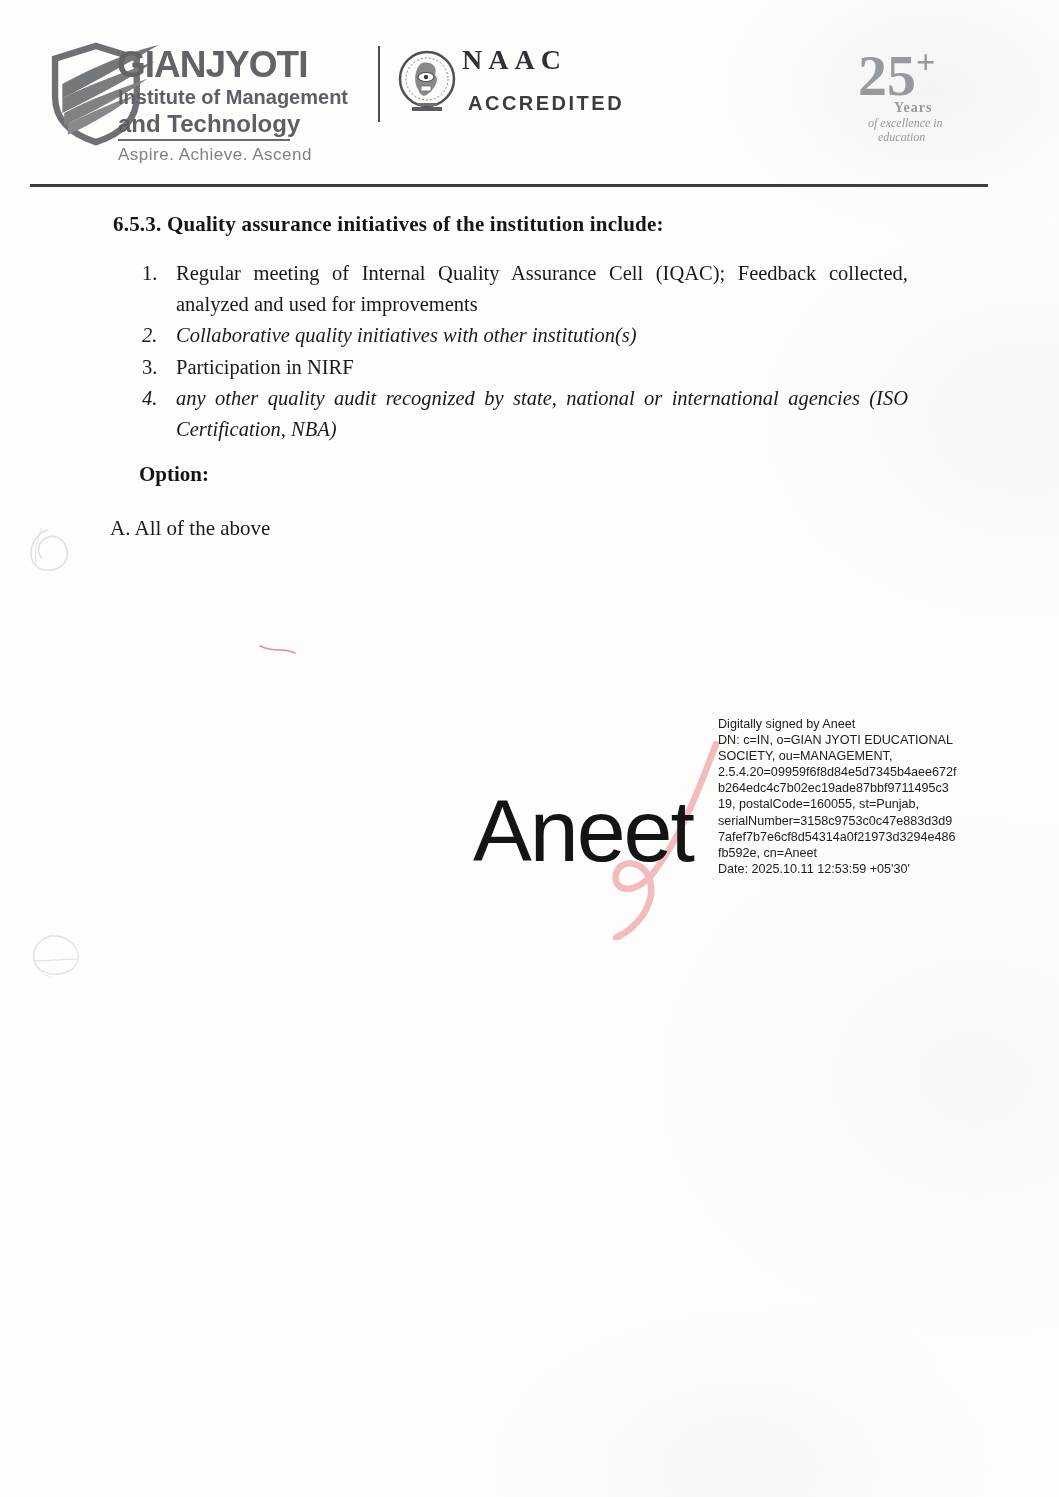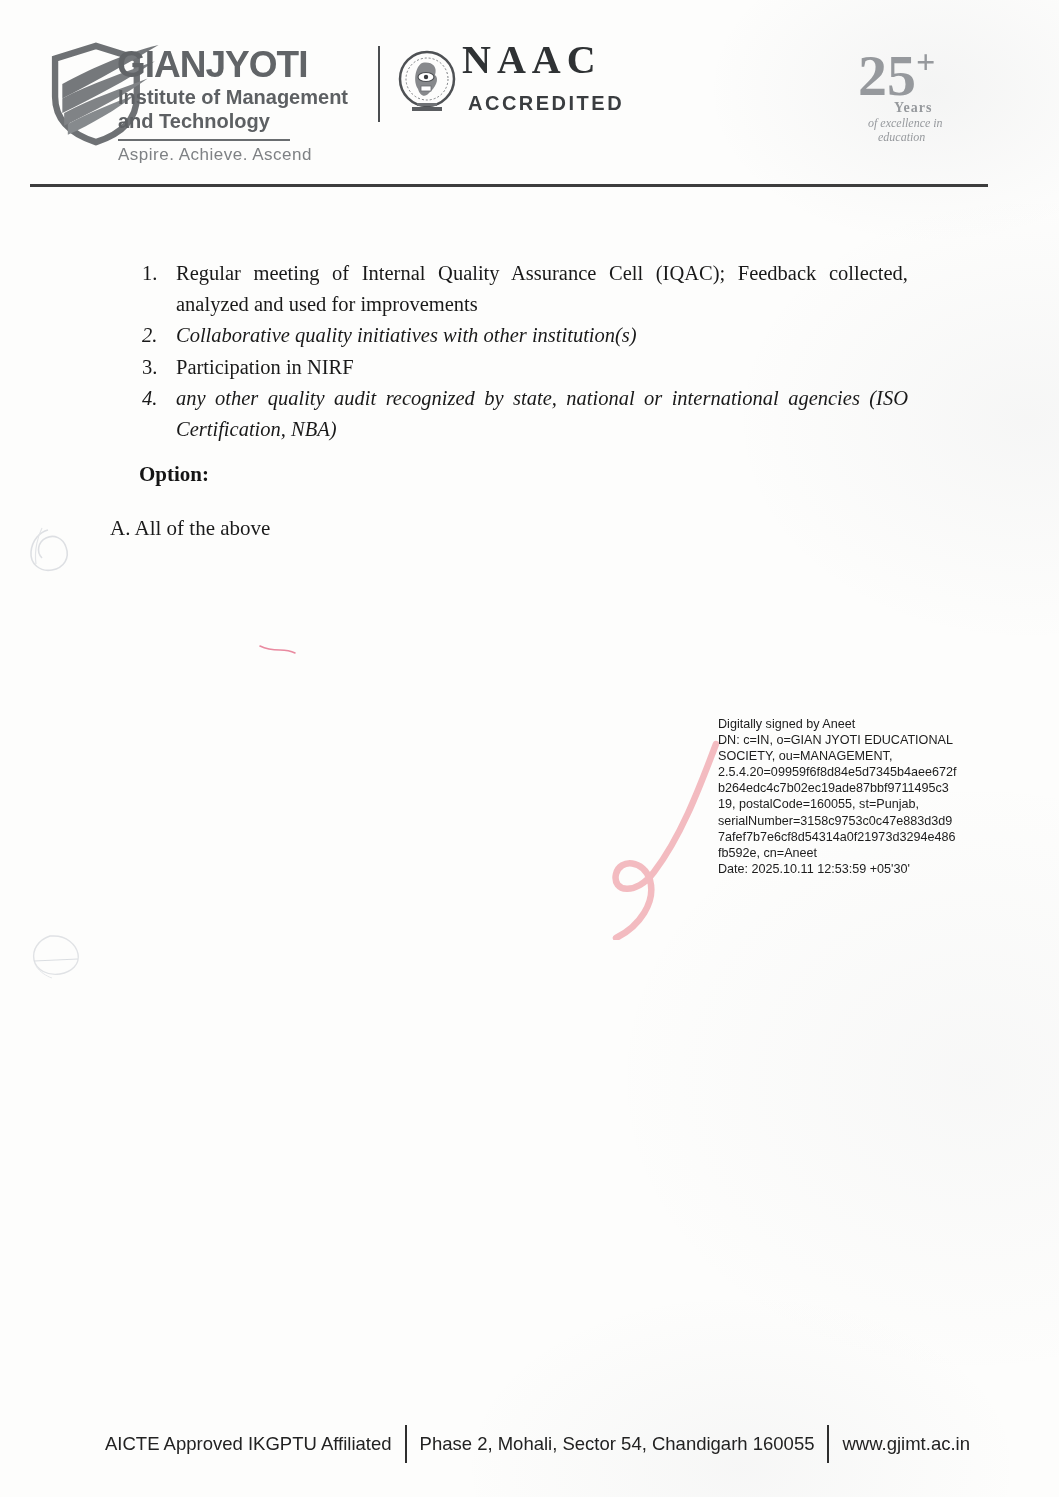--- a/index.html
+++ b/index.html
@@ -26,40 +26,40 @@
     color: #616467;
   }
   .brand-sub1 {
     position: absolute; left: 118px; top: 86px;
     font-family: "Liberation Sans", sans-serif;
     font-size: 20px; font-weight: bold; color: #5d6063;
   }
   .brand-sub2 {
     position: absolute; left: 118px; top: 110px;
     font-family: "Liberation Sans", sans-serif;
-    font-size: 20px; font-weight: bold; color: #5d6063;
+    font-size: 24px; font-weight: bold; color: #5d6063;
   }
   .brand-rule {
     position: absolute; left: 118px; top: 139px;
     width: 172px; height: 2px; background: #6a6d70;
   }
   .brand-tagline {
     position: absolute; left: 118px; top: 145px;
     font-family: "Liberation Sans", sans-serif;
     font-size: 17px; font-weight: normal; color: #7e8184; letter-spacing: 0.5px;
   }
   .vdivider {
     position: absolute; left: 378px; top: 46px;
     width: 2px; height: 76px; background: #4a4d50;
   }
   .naac-emblem { position: absolute; left: 394px; top: 50px; }
   .naac-name {
-    position: absolute; left: 462px; top: 36px;
-    font-family: "Liberation Serif", serif;
-    font-size: 40px; font-weight: bold; letter-spacing: 6px; color: #2f3234;
+    position: absolute; left: 462px; top: 44px;
+    font-family: "Liberation Serif", serif;
+    font-size: 28px; font-weight: bold; letter-spacing: 6px; color: #2f3234;
   }
   .naac-accredited {
     position: absolute; left: 468px; top: 92px;
     font-family: "Liberation Sans", sans-serif;
     font-size: 20px; font-weight: bold; letter-spacing: 2.5px; color: #3a3d40;
   }
   .badge25 { position: absolute; left: 858px; top: 34px; width: 120px; color: #96999d; }
   .badge25-number {
     font-family: "Liberation Serif", serif;
     font-size: 58px; font-weight: bold; line-height: 56px;
@@ -171,20 +171,21 @@
     <div class="badge25">
       <div class="badge25-number"><span>25</span><span class="badge25-plus">+</span></div>
       <div class="badge25-years">Years</div>
       <div class="badge25-line1">of excellence in</div>
       <div class="badge25-line2">education</div>
     </div>
 
     <div class="header-rule"></div>
   </div>
 
+  <div class="heading">6.5.3. Quality assurance initiatives of the institution include:</div>
 
   <div class="qlist">
     <div class="qitem">
       <span class="qnum">1.</span>
       <span class="qtext">Regular meeting of Internal Quality Assurance Cell (IQAC); Feedback collected, analyzed and used for improvements</span>
     </div>
     <div class="qitem italic">
       <span class="qnum">2.</span>
       <span class="qtext">Collaborative quality initiatives with other institution(s)</span>
     </div>
@@ -221,35 +222,29 @@
       <path d="M12,36 C16,42 22,46 28,48" fill="none" stroke="#cdd1d7" stroke-width="1"></path>
     </svg>
   </span>
 
   <span class="sig-flourish">
     <svg width="140" height="200" viewBox="0 0 140 200">
       <path d="M128,4 C110,52 92,98 66,132 C48,156 24,152 28,134 C32,118 56,120 62,140 C68,162 52,186 28,198" fill="none" stroke="#f2b4b9" stroke-width="6.5" stroke-linecap="round" opacity="0.9"></path>
     </svg>
   </span>
 
+  <div class="sig-name">Aneet</div>
 
   <div class="sig-details">
     <div>Digitally signed by Aneet</div>
     <div>DN: c=IN, o=GIAN JYOTI EDUCATIONAL</div>
     <div>SOCIETY, ou=MANAGEMENT,</div>
     <div>2.5.4.20=09959f6f8d84e5d7345b4aee672f</div>
     <div>b264edc4c7b02ec19ade87bbf9711495c3</div>
     <div>19, postalCode=160055, st=Punjab,</div>
     <div>serialNumber=3158c9753c0c47e883d3d9</div>
     <div>7afef7b7e6cf8d54314a0f21973d3294e486</div>
     <div>fb592e, cn=Aneet</div>
     <div>Date: 2025.10.11 12:53:59 +05'30'</div>
   </div>
 
-  <div class="footer">
-    <span>AICTE Approved IKGPTU Affiliated</span>
-    <span class="fsep"></span>
-    <span>Phase 2, Mohali, Sector 54, Chandigarh 160055</span>
-    <span class="fsep"></span>
-    <span>www.gjimt.ac.in</span>
-  </div>
 
 </div>
 
 </body></html>

